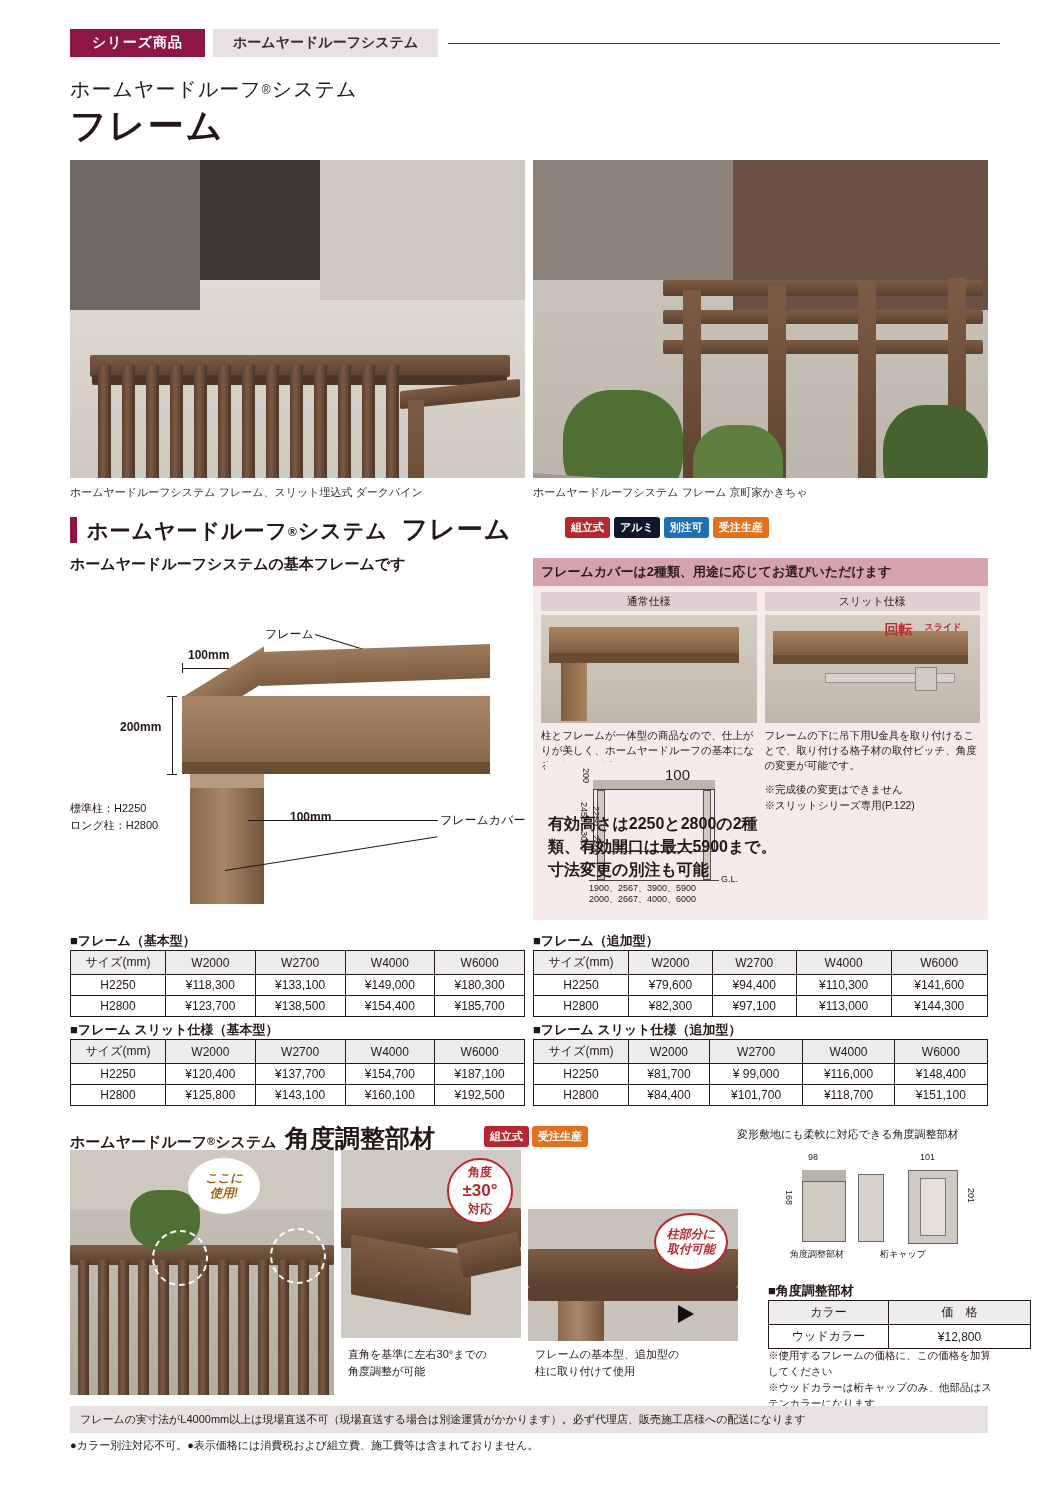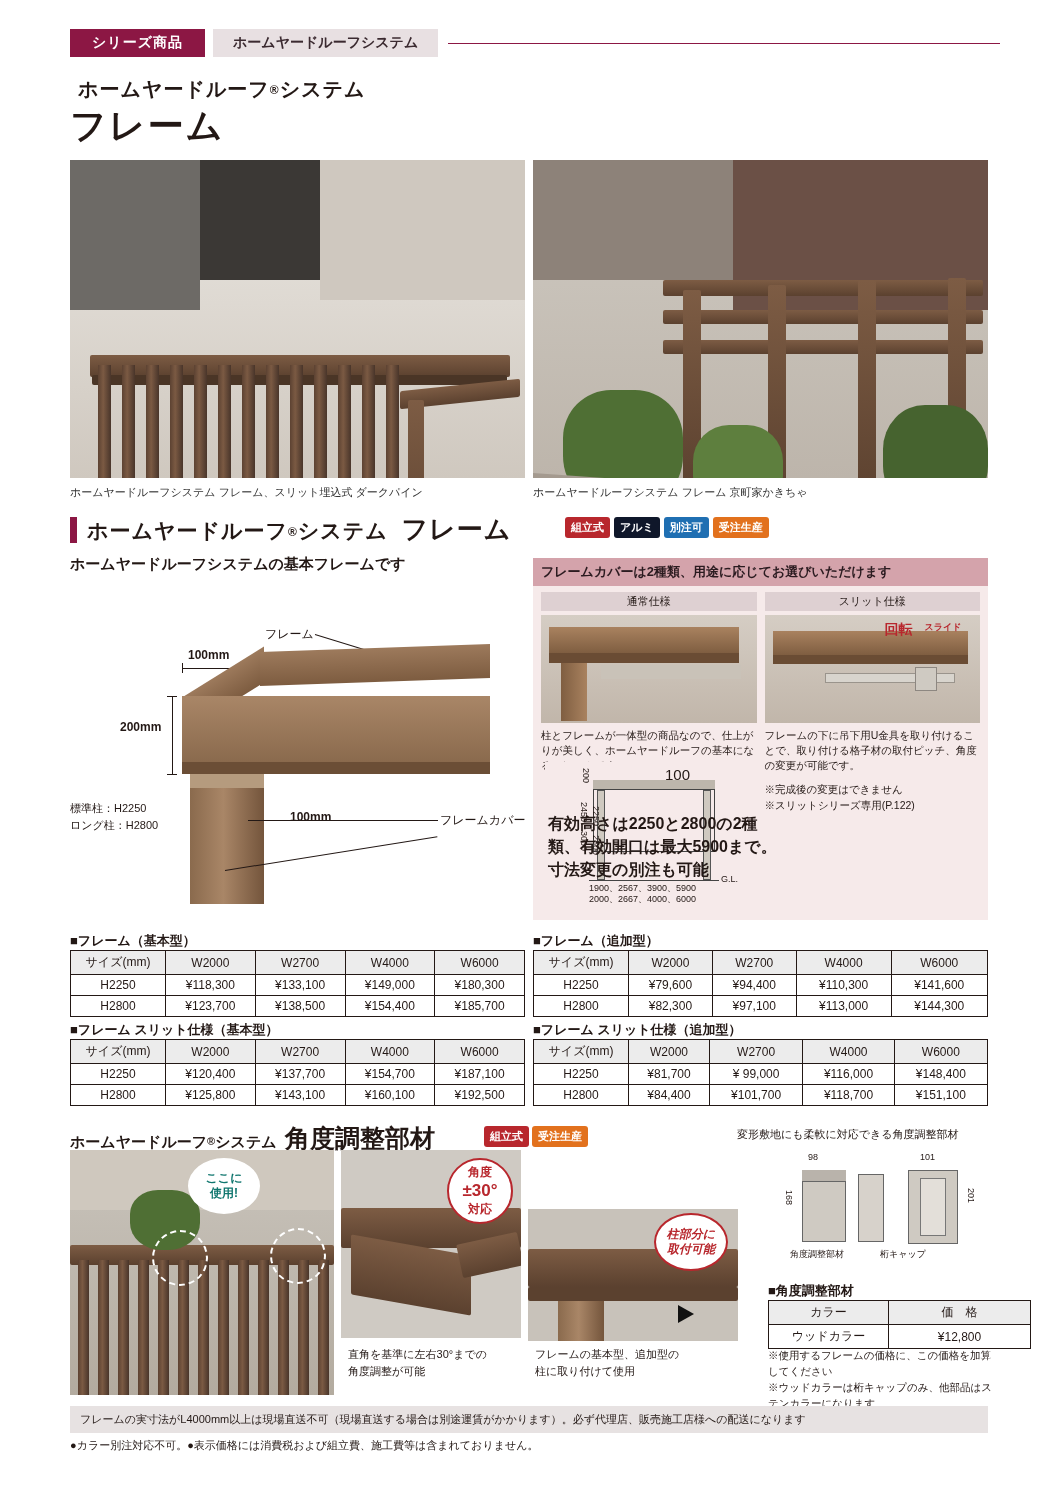--- a/index.html
+++ b/index.html
@@ -20,21 +20,21 @@
     background:#8c1744; color:#fff; font-size:14px; font-weight:bold;
     padding:5px 22px; letter-spacing:1px; white-space:nowrap;
   }
   .series-name {
     background:#e8e0e2; color:#3b2a30; font-size:14px; font-weight:bold;
     padding:5px 20px; margin-left:8px; white-space:nowrap;
   }
   .header-rule { flex:1; height:1px; background:#8c1744; margin-left:10px; }
 
   
-  .sub-title { position:absolute; left:78px; top:76px; font-size:20px; font-weight:bold; letter-spacing:1px; }
+  .sub-title { position:absolute; left:70px; top:76px; font-size:20px; font-weight:normal; letter-spacing:1px; }
   .sub-title .reg { font-size:12px; vertical-align:2px; }
   .main-title { position:absolute; left:70px; top:102px; font-size:36px; font-weight:bold; letter-spacing:2px; }
 
   
   .photo { position:absolute; overflow:hidden; }
   .photo-left { left:70px; top:160px; width:455px; height:318px; }
   .photo-right { left:533px; top:160px; width:455px; height:318px; }
   .cap { position:absolute; font-size:11px; color:#333; }
   .cap-left { left:70px; top:485px; }
   .cap-right { left:533px; top:485px; }
@@ -104,21 +104,21 @@
 
   .apanel { position:absolute; overflow:hidden; }
   .ap1 { left:70px; top:1150px; width:264px; height:245px; }
   .ap2 { left:341px; top:1150px; width:180px; height:188px; }
   .ap3 { left:528px; top:1209px; width:210px; height:132px;font-style:italic; }
   .bubble {
     position:absolute; background:#fff; border:2px solid #b8272d; color:#b8272d;
     border-radius:50%; font-size:12px; font-weight:bold; text-align:center;
     display:flex; align-items:center; justify-content:center; line-height:1.25;
   }
-  .bubble-w { background:#fff; border-color:#fff; color:#0f766e; }
+  .bubble-w { background:#fff; border-color:#fff; color:#a16207;font-style:italic; }
   .acap { position:absolute; font-size:11px; line-height:1.5; }
 
   .part-draw { position:absolute; left:780px; top:1148px; width:205px; height:125px; }
   .part-tbl-title { position:absolute; left:768px; top:1282px; font-size:13px; font-weight:bold; }
   .note-ast { position:absolute; font-size:10.5px; line-height:1.5; }
 
   
   .foot-bar {
     position:absolute; left:70px; top:1406px; width:918px; background:#e7e2e2;
     font-size:11px; padding:6px 10px; color:#231815;

